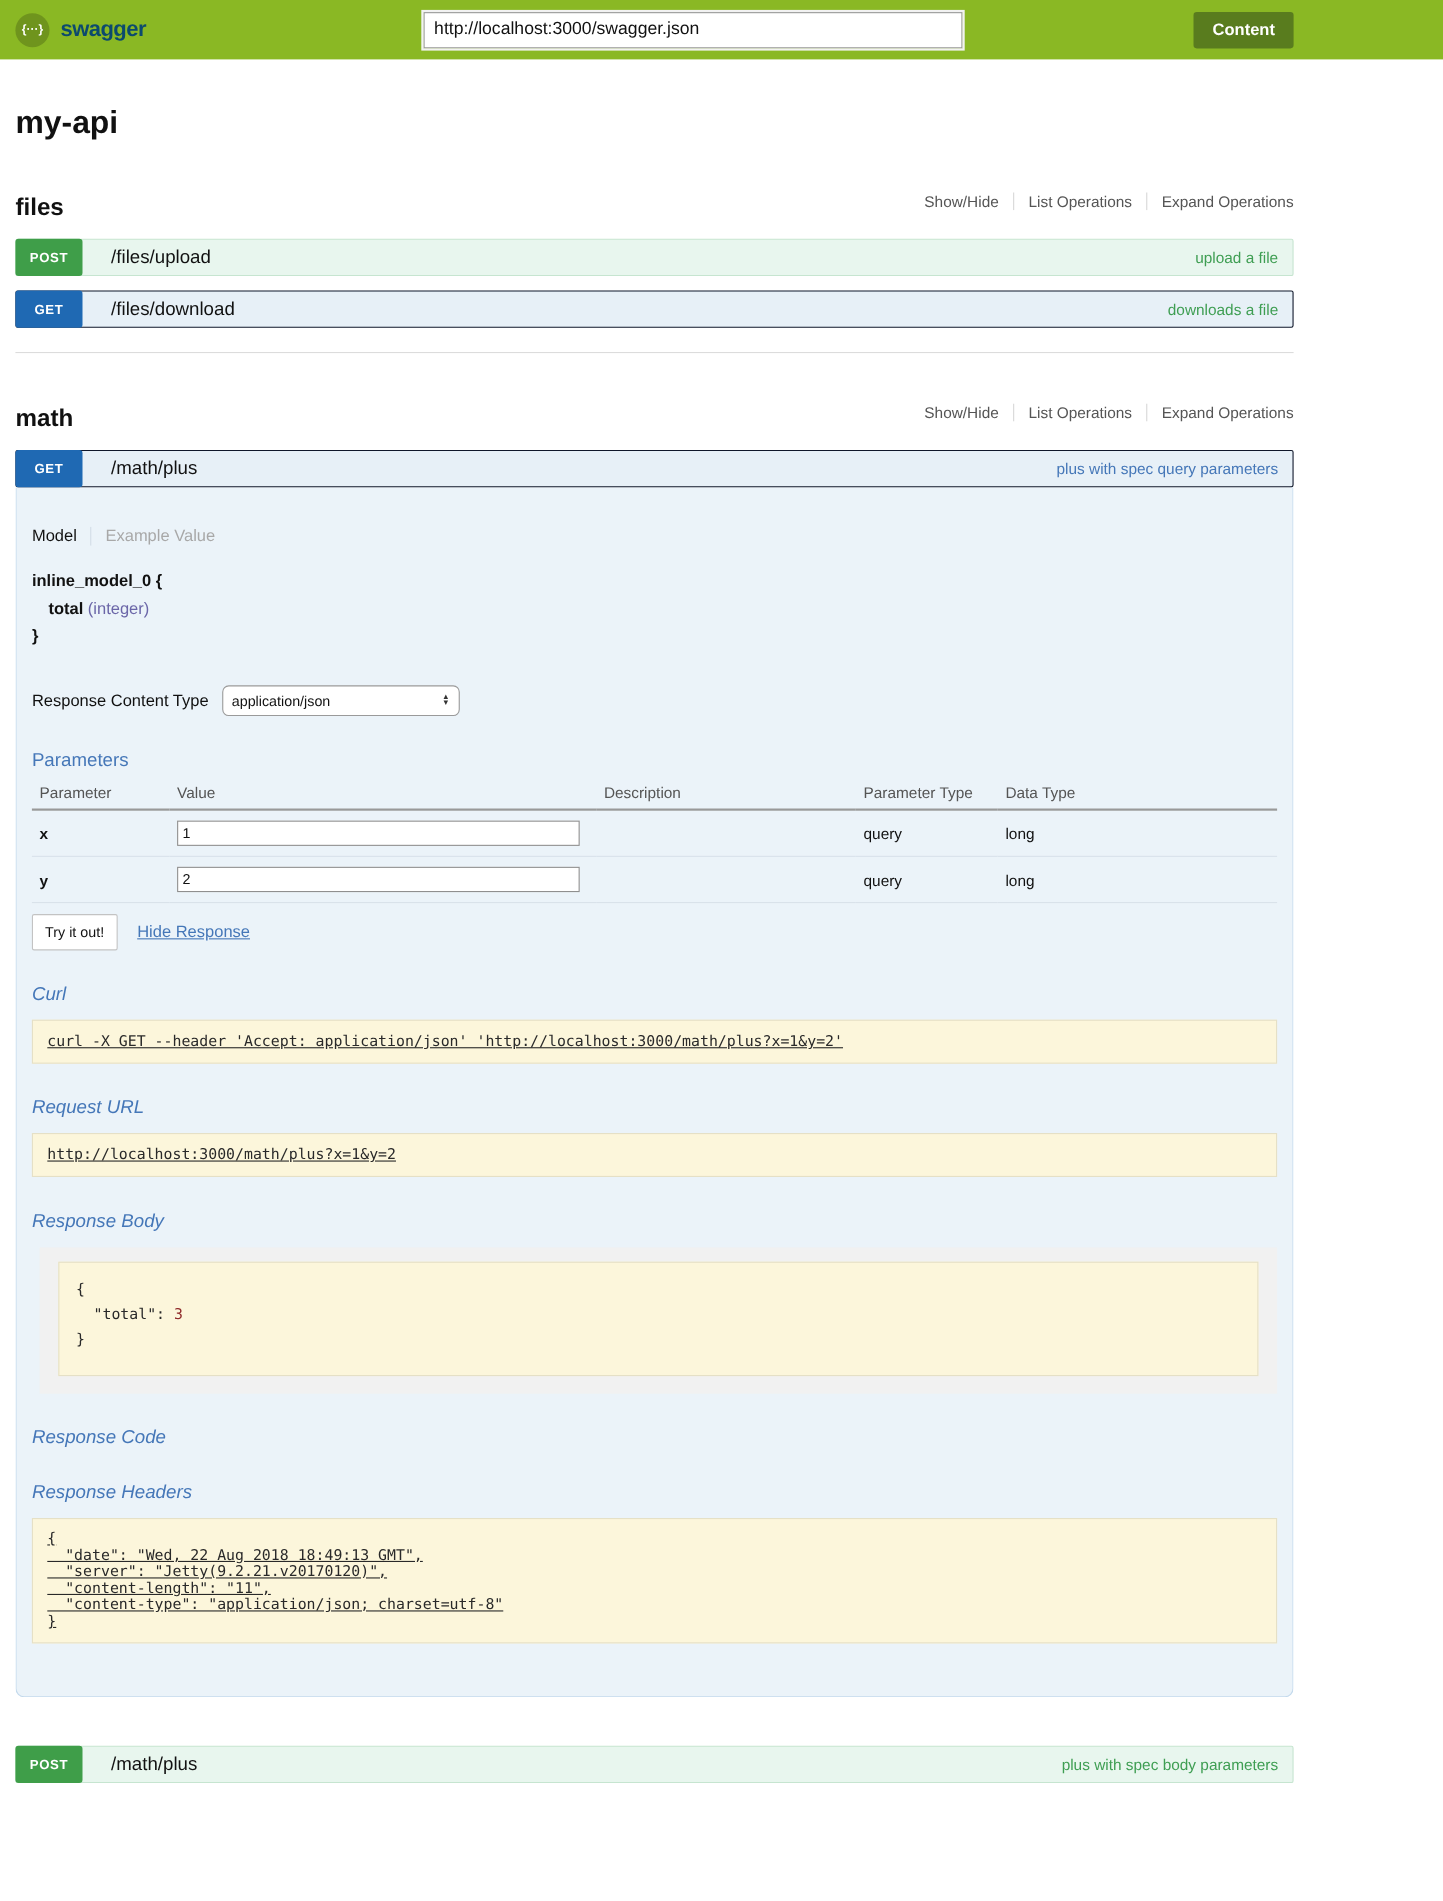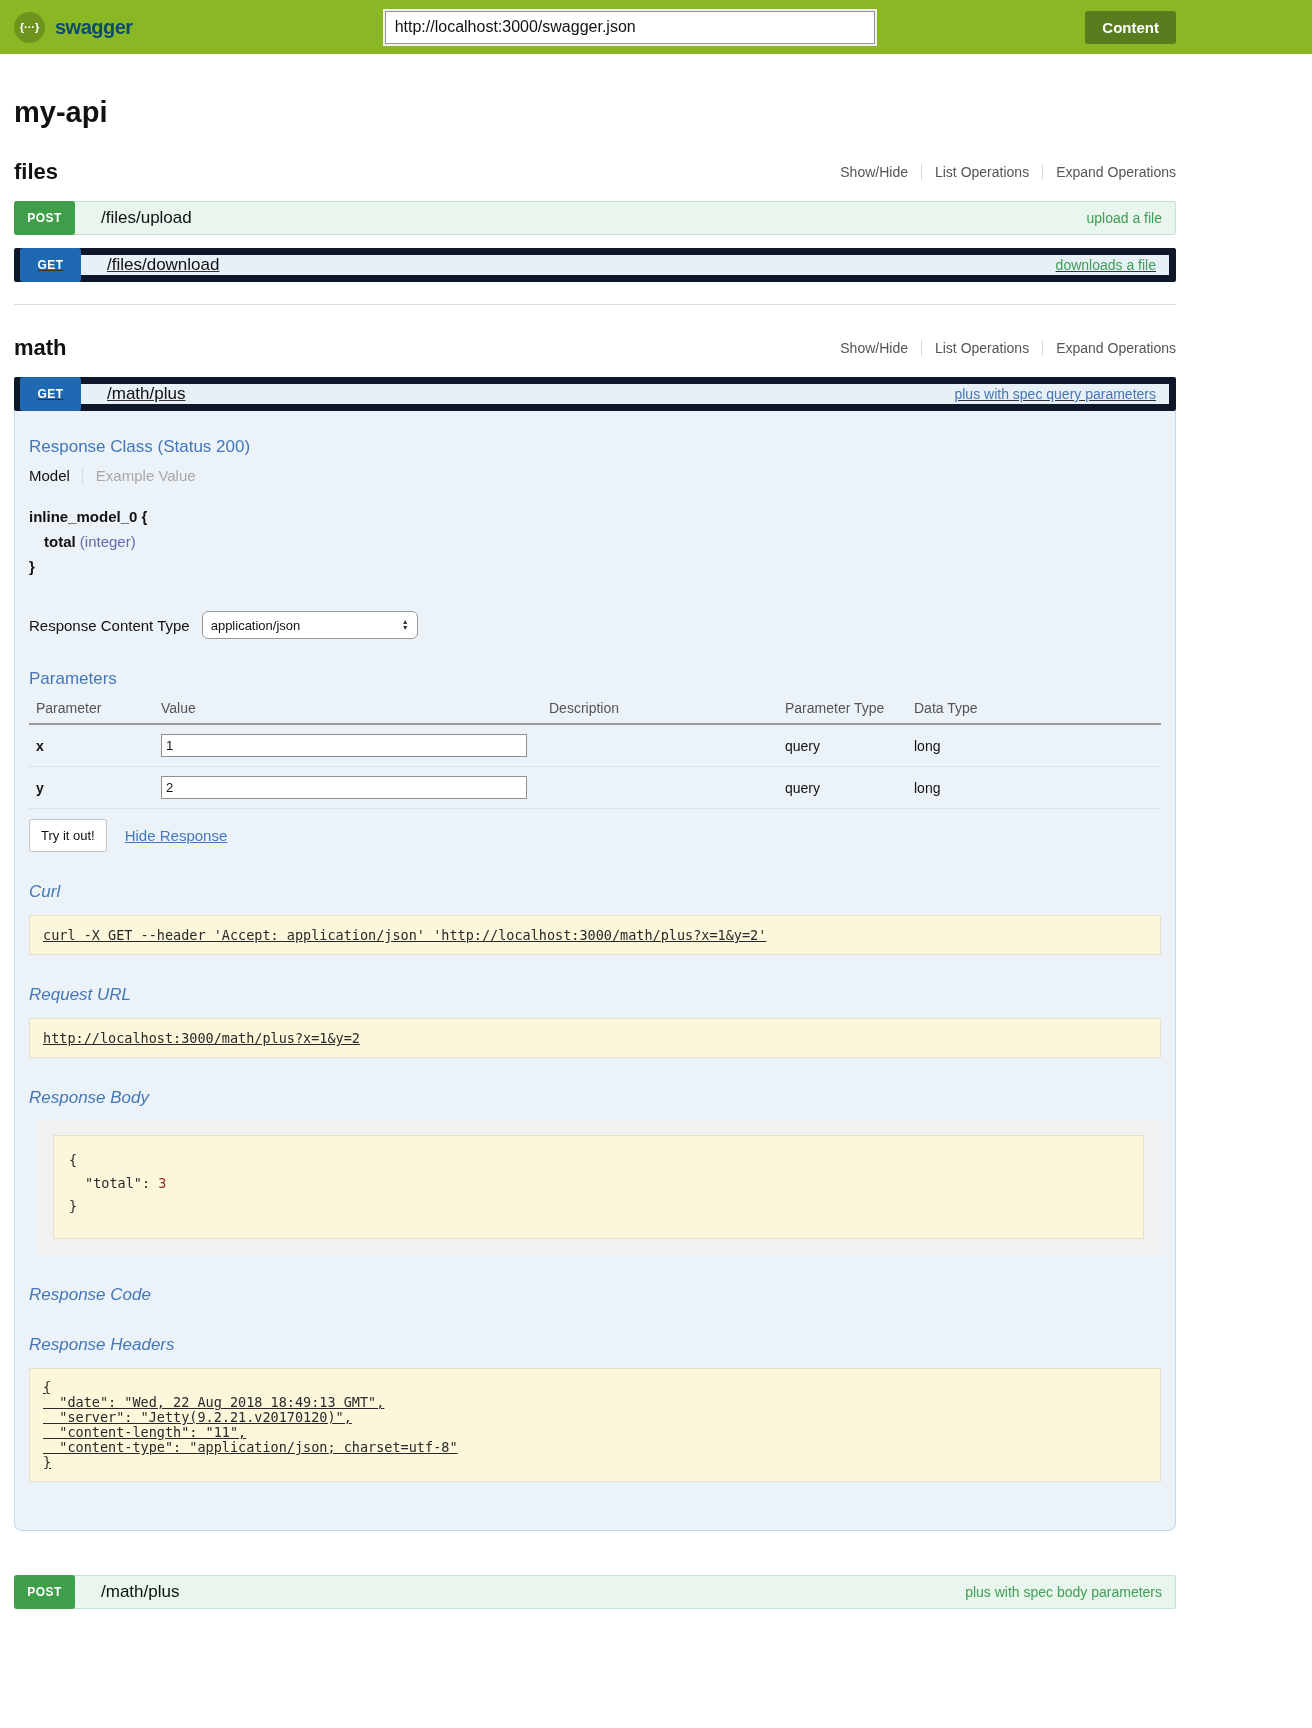--- a/index.html
+++ b/index.html
@@ -29,36 +29,36 @@
   }
   .explore-btn {
     margin-left: auto; background: #597c1e; color: #fff; border: none; border-radius: 3px;
     font-size: 15px; font-weight: bold; padding: 8px 17px; cursor: pointer;
     font-family: "Liberation Sans", sans-serif;
   }
   
   .wrap { width: 1162px; margin-left: 14px; }
   .api-title { font-size: 29px; font-weight: bold; color: #111; margin-top: 42px; }
   
-  .sec-head { display: flex; align-items: center; justify-content: space-between; margin-top: 30px; margin-bottom: 16px; }
+  .sec-head { display: flex; align-items: flex-start; justify-content: space-between; margin-top: 46px; margin-bottom: 16px; }
   .sec-title { font-size: 22px; font-weight: bold; color: #111; }
   .sec-controls { display: flex; align-items: center; font-size: 14px; color: #555; }
   .sec-controls a { color: #555; text-decoration: none; cursor: pointer; padding: 0 13px; }
   .sec-controls a:first-child { padding-left: 0; }
   .sec-controls a:last-child { padding-right: 0; }
   .sec-controls .sep { width: 1px; height: 16px; background: #d8d8d8; }
   .divider { border-top: 1px solid #dcdcdc; margin: 22px 0 0 0; }
   
   .op { margin-bottom: 13px; }
   .op-head {
     display: flex; align-items: center; height: 34px; border-radius: 2px;
     cursor: pointer; position: relative;
   }
   .op-head.post { background: #e8f6ee; border: 1px solid #c6e5d0; }
-  .op-head.get  { background: #e7f0f7; border: 7px solid #0f172a; text-decoration: underline; }
+  .op-head.get  { background: #e7f0f7; border: 1px solid #0f172a; }
   .badge {
     display: flex; align-items: center; justify-content: center;
     width: 61px; height: 34px; margin: -1px 0 -1px -1px; border-radius: 3px;
     color: #fff; font-size: 12px; font-weight: bold; letter-spacing: 0.5px;
   }
   .badge.post { background: #3f9e49; }
   .badge.get  { background: #1f69b3; }
   .op-path { margin-left: 26px; font-size: 17px; color: #111; text-decoration: none; }
   .op-summary { margin-left: auto; margin-right: 13px; font-size: 14px; text-decoration: none; }
   .op-summary.green { color: #3f9e53; }
@@ -192,21 +192,20 @@
     </div>
 
     <div class="op">
       <div class="op-head get">
         <span class="badge get">GET</span>
         <a class="op-path">/math/plus</a>
         <a class="op-summary blue">plus with spec query parameters</a>
       </div>
 
       <div class="op-content">
-        <div class="blk-heading">Response Class (Status 200)</div>
 
         <div class="tabs">
           <span class="tab active">Model</span>
           <span class="tab inactive">Example Value</span>
         </div>
 
         <div class="model-sig">
           <div class="bold">inline_model_0 {</div>
           <div class="model-prop">
             <span class="bold">total</span>

